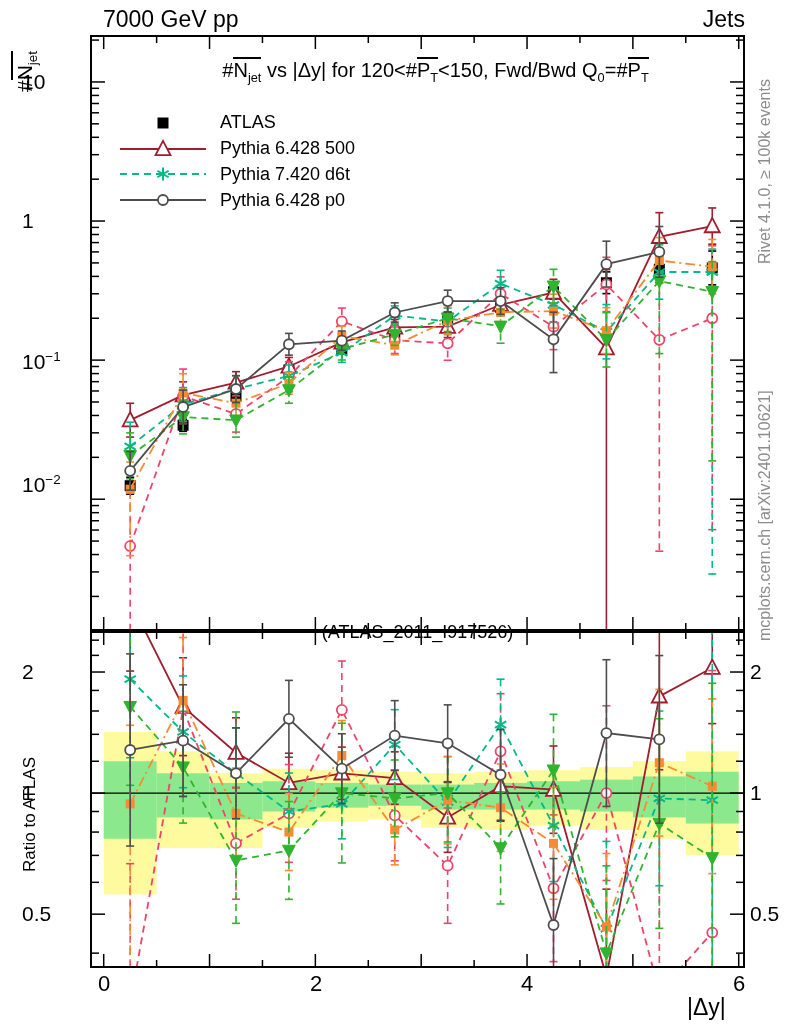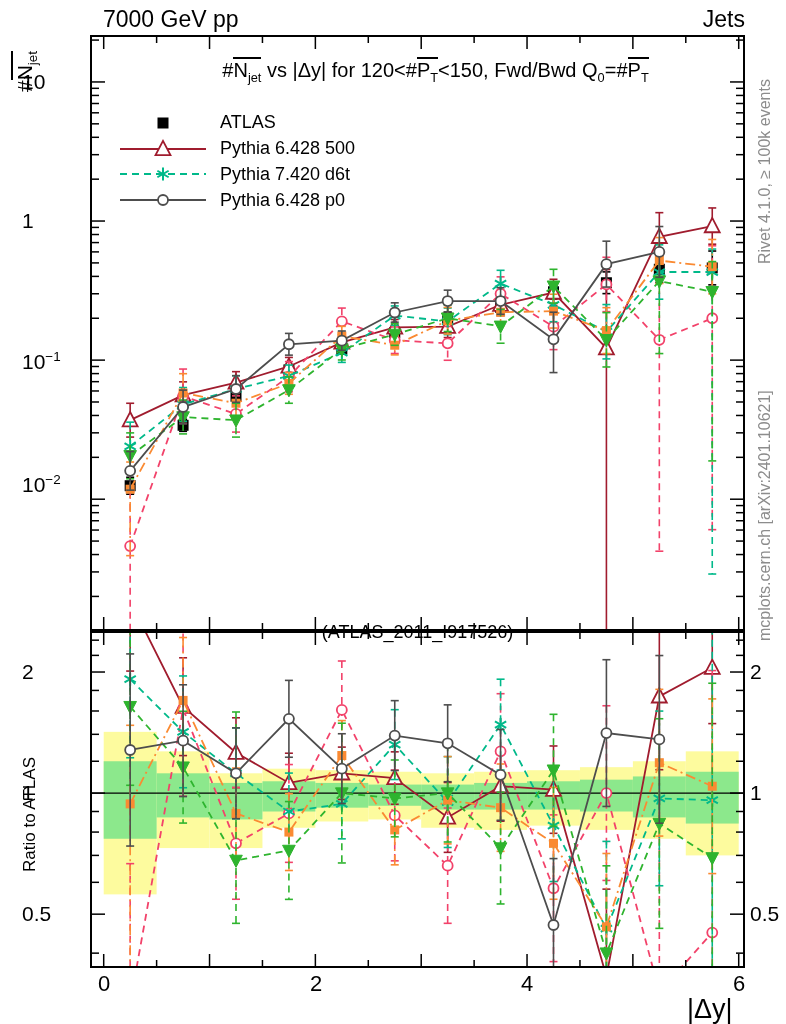--- a/index.html
+++ b/index.html
@@ -8,21 +8,21 @@
   svg{position:absolute;left:0;top:0;}
   .abs{position:absolute;white-space:nowrap;}
   .hdr{font-size:23px;top:6px;}
   .title{left:91px;top:59px;width:613px;text-align:center;font-size:20px;padding-left:38px;}
   .ov{border-top:2px solid #000;padding-top:0px;}
   sub{font-size:64%;}
   sup{font-size:64%;}
   .ytick{width:60px;text-align:left;left:22px;font-size:21px;line-height:21px;}
   .ytickR{left:750px;font-size:21px;line-height:21px;text-align:left;}
   .xtick{top:971px;font-size:22px;transform:translateX(-50%);}
-  .xlabel{left:687px;top:994px;font-size:27px;}
+  .xlabel{left:687px;top:994px;font-size:23px;}
   .vrot{transform:rotate(-90deg);transform-origin:0 0;}
   .vaxis{left:13px;top:92px;font-size:21px;}
   .vratio{left:20px;top:872px;font-size:17px;}
   .vgray1{left:756px;top:264px;font-size:16px;color:#8c8c8c;}
   .vgray2{left:756px;top:641px;font-size:16px;color:#8c8c8c;}
   .watermark{left:266px;top:586px;width:303px;text-align:center;font-size:18px;color:#000000;margin-top:36px;}
   .legend{left:117px;top:110px;}
   .lrow{display:flex;align-items:center;height:25.8px;}
   .lrow svg{position:static;}
   .llab{font-size:18px;padding-left:11px;}

